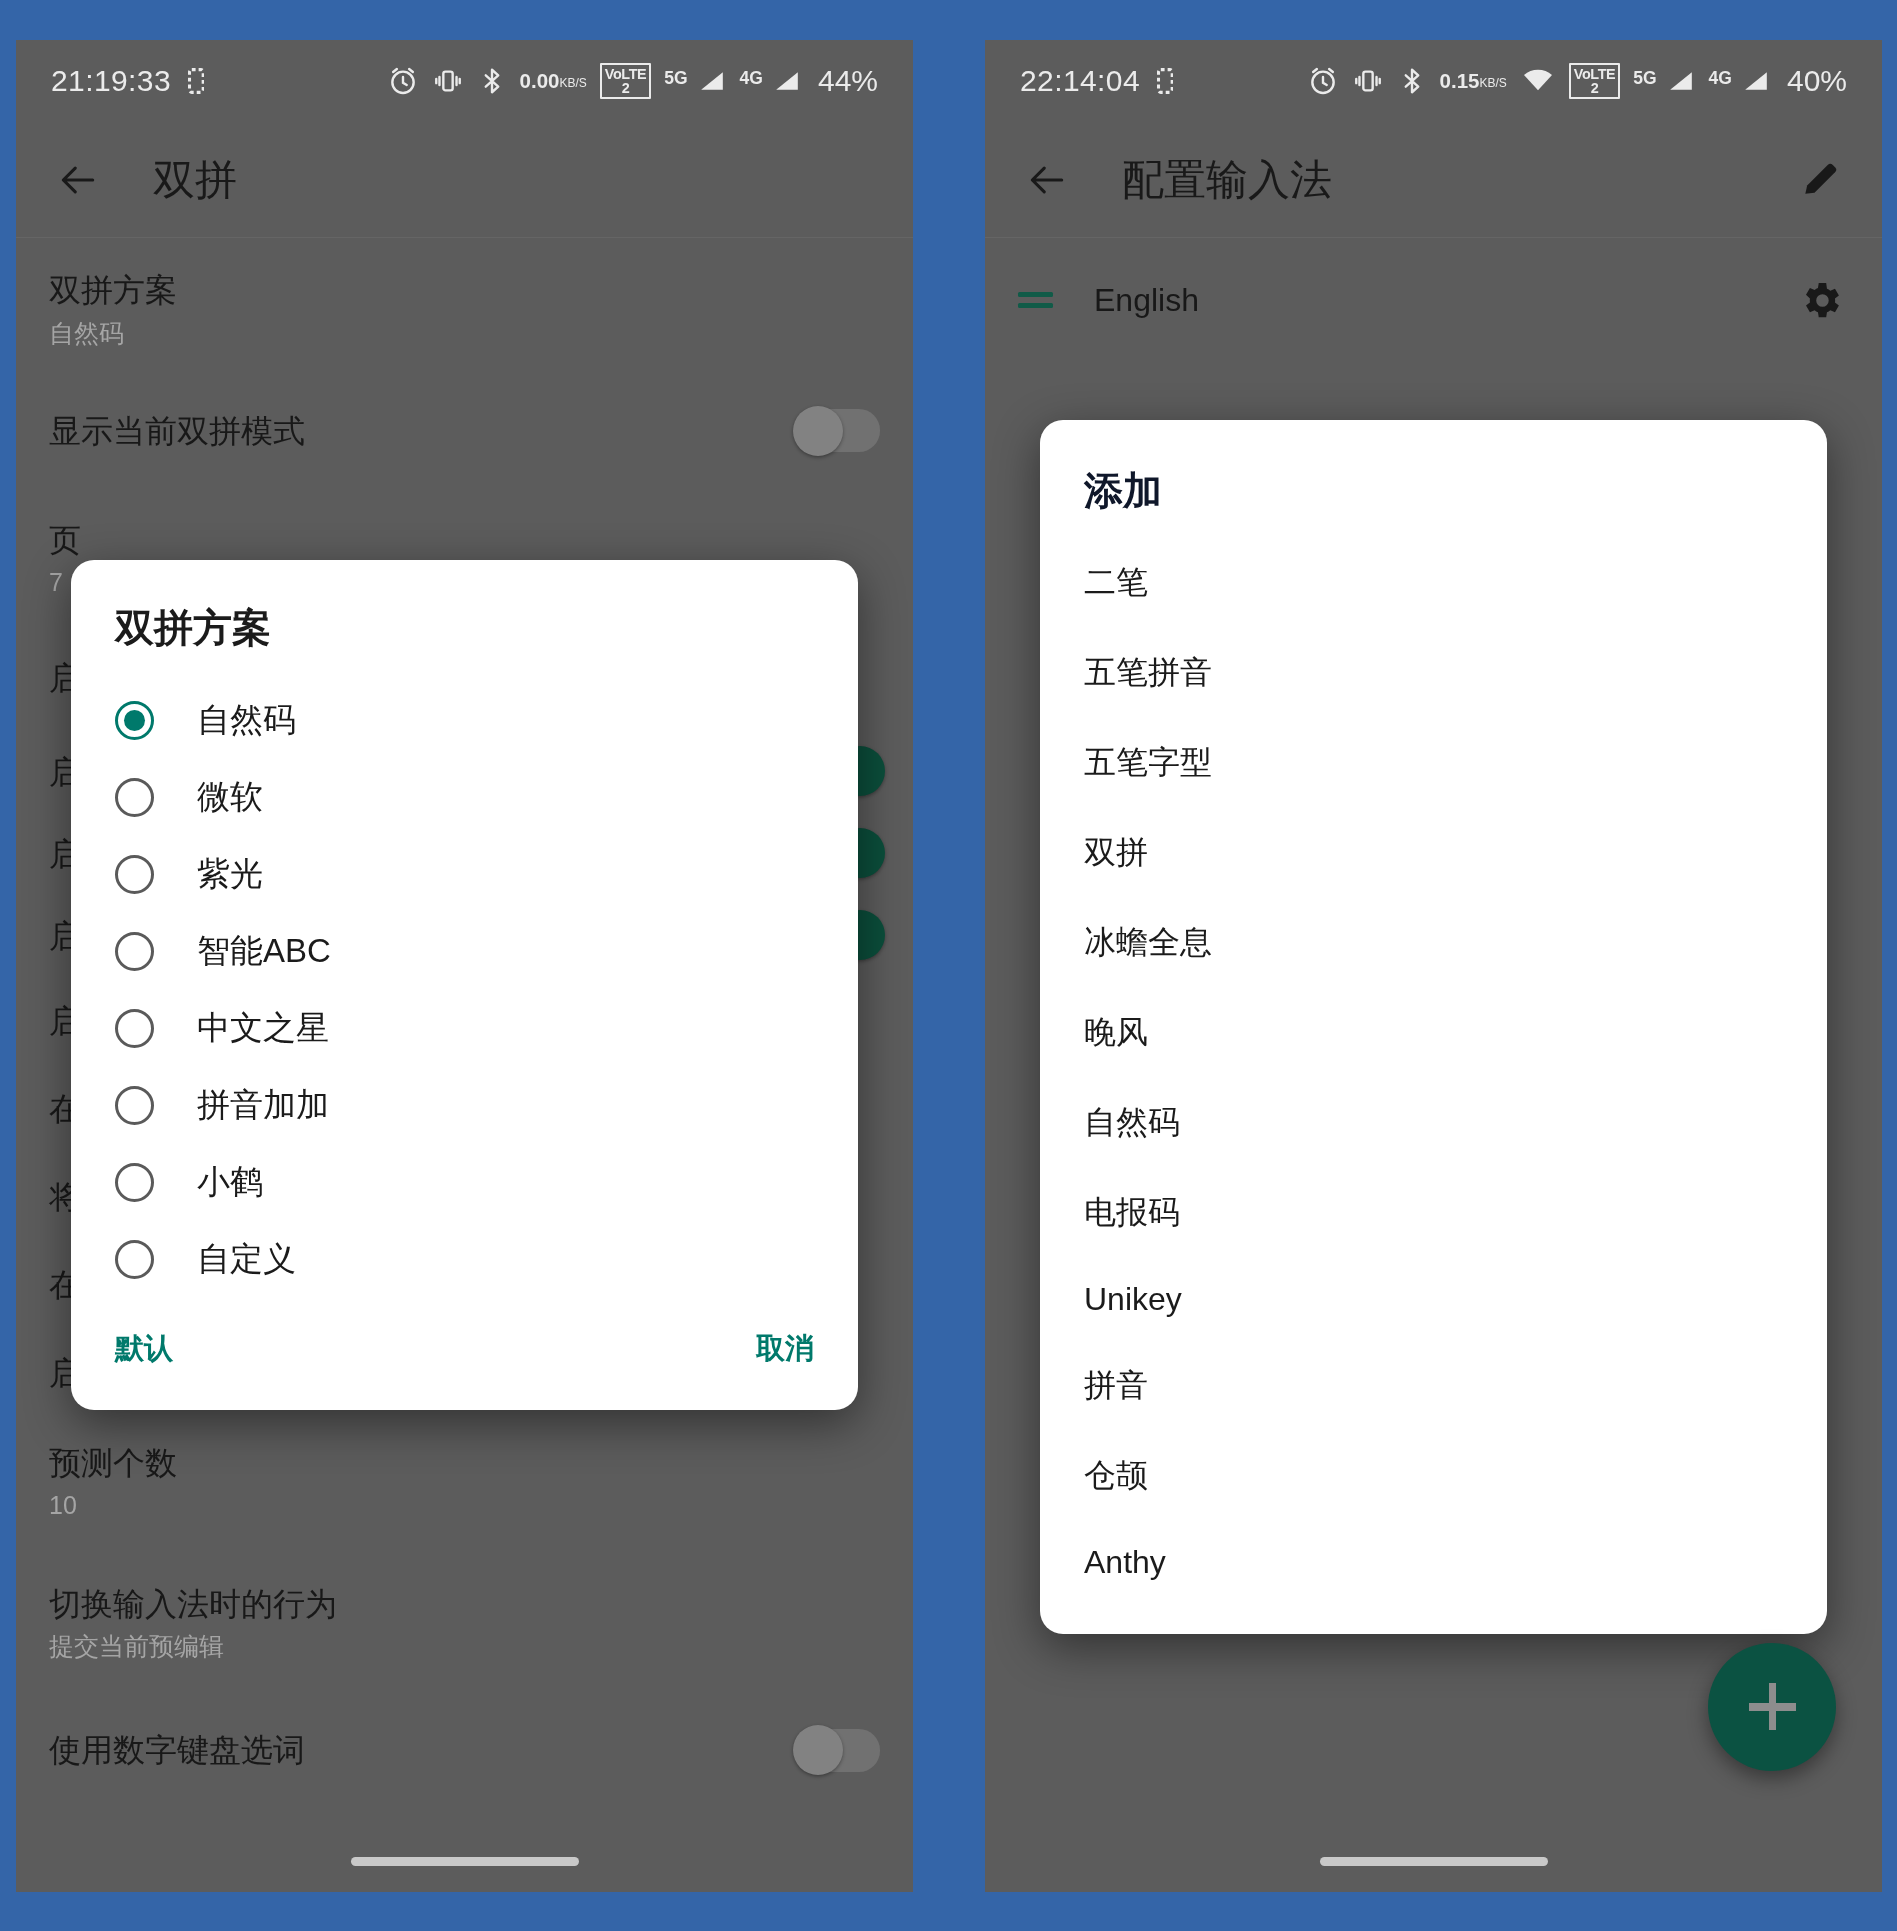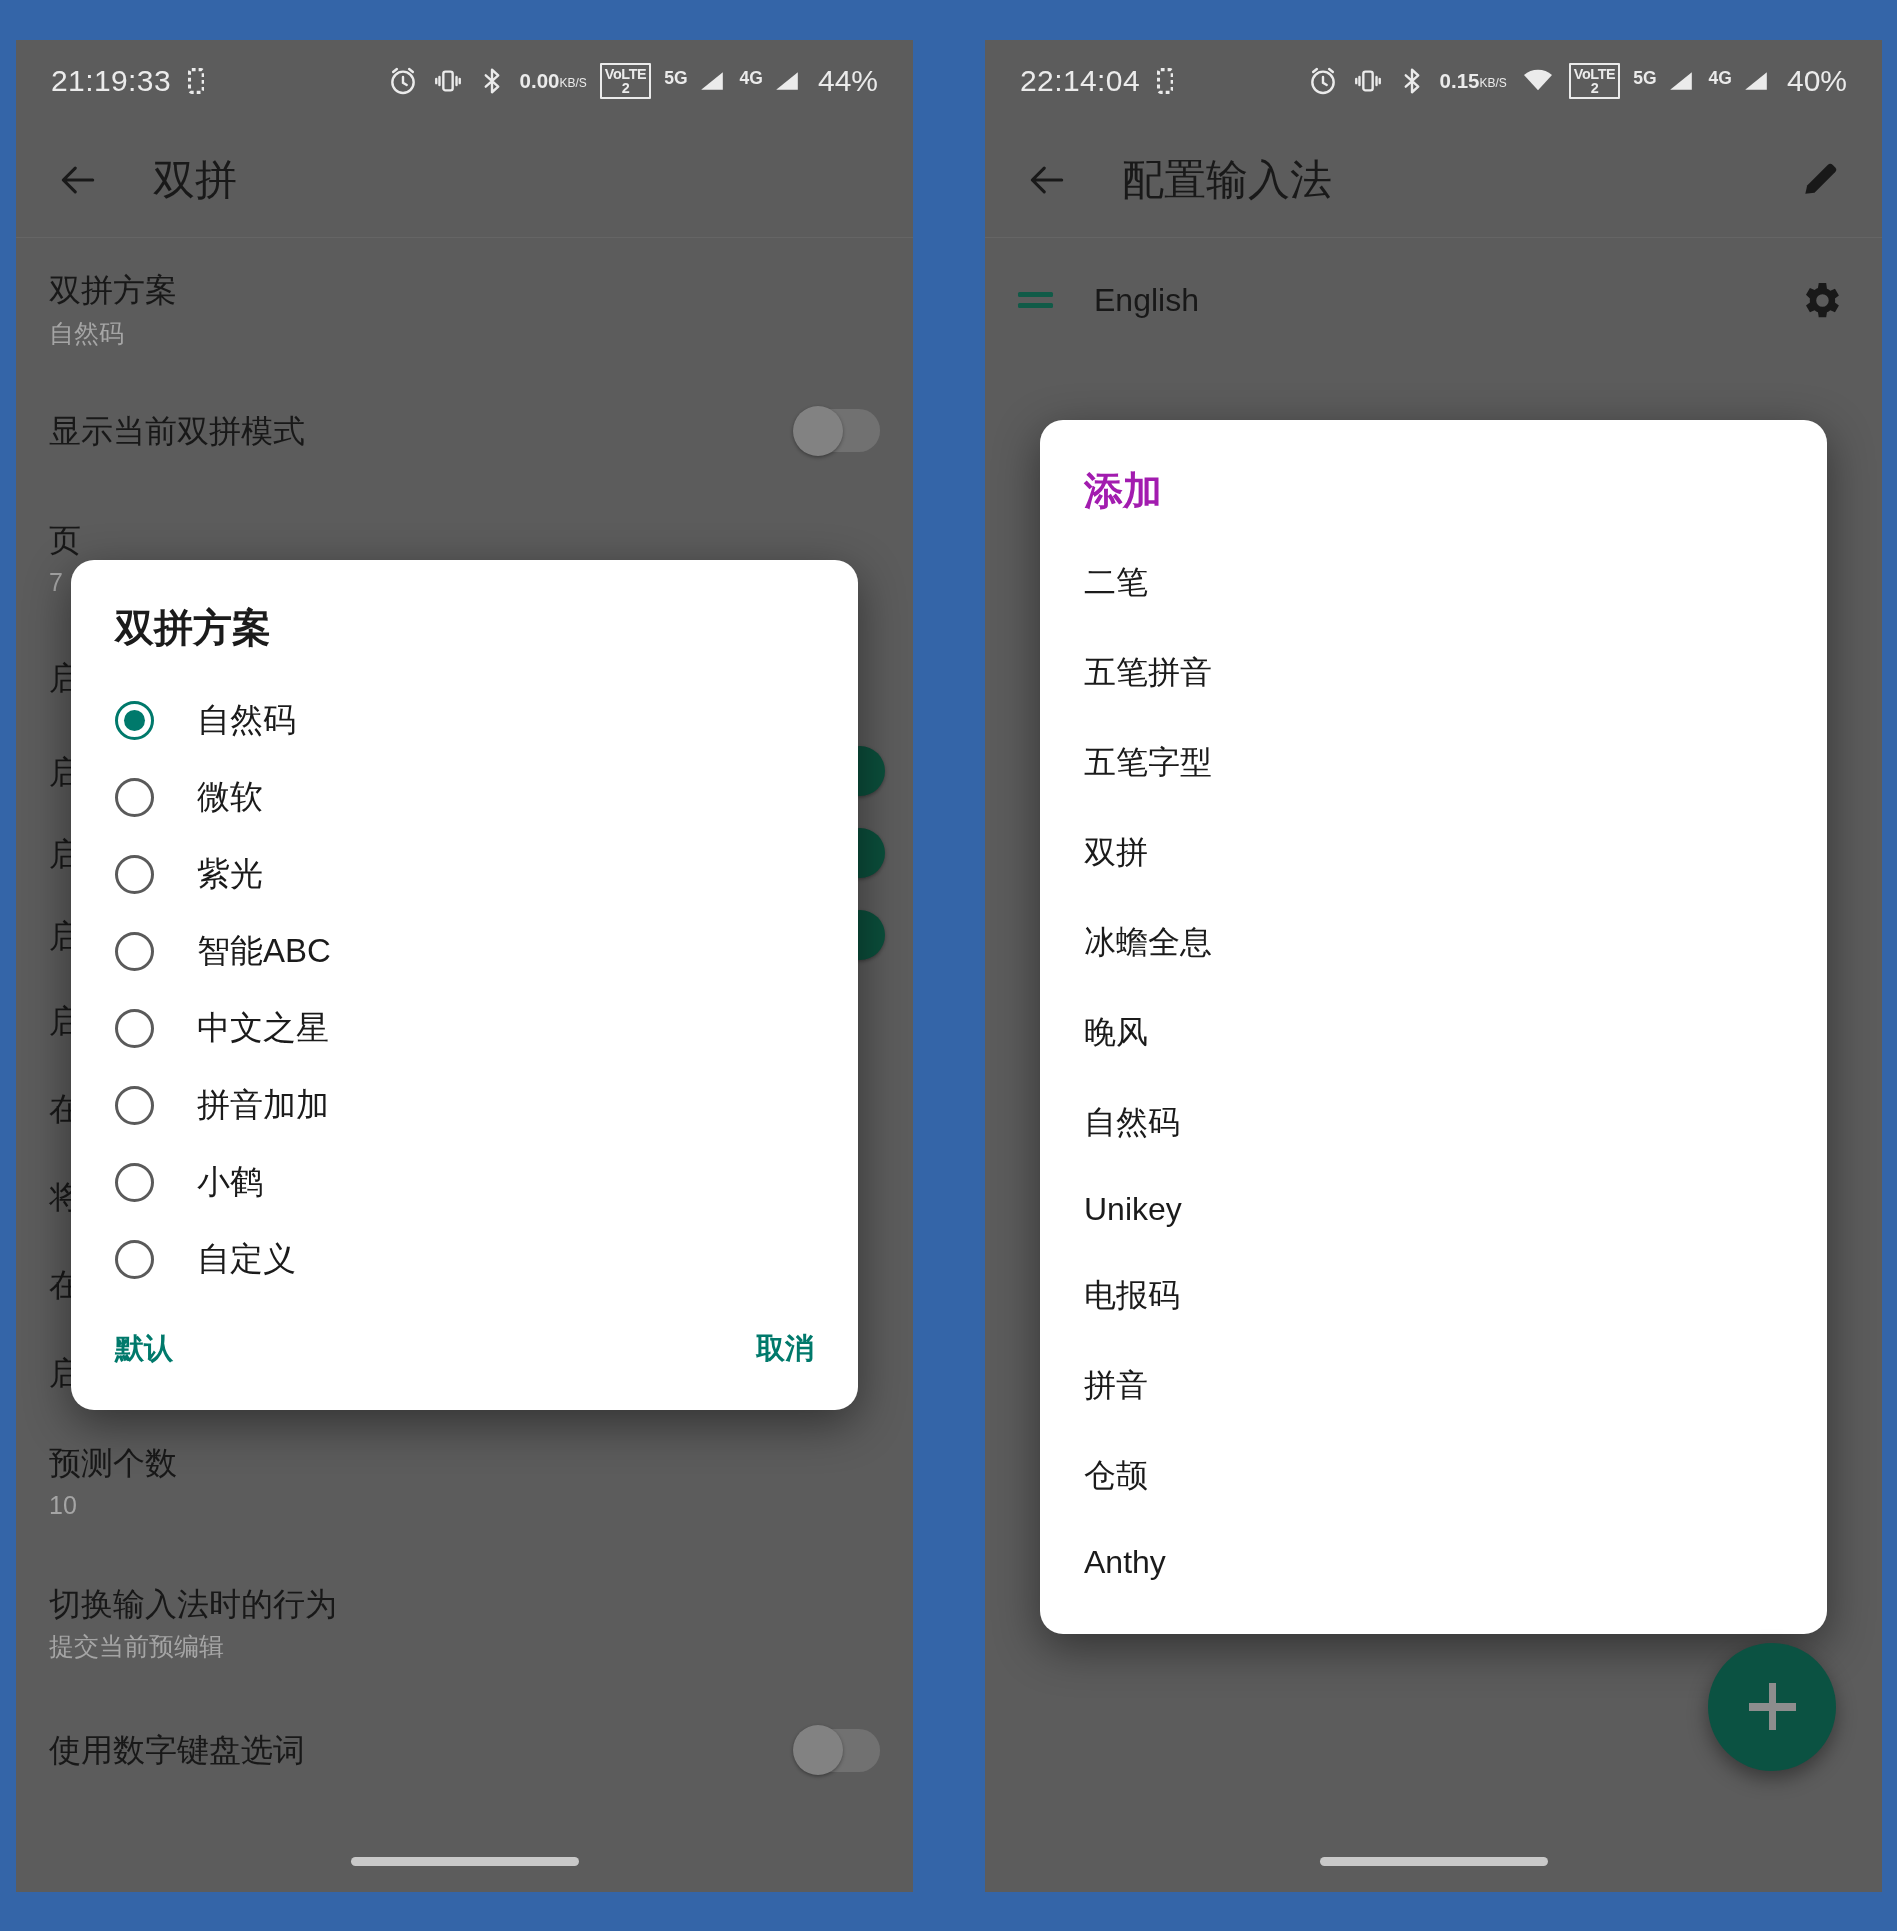--- a/index.html
+++ b/index.html
@@ -104,21 +104,21 @@
   }
   .radio.sel{border-color:#00796b;}
   .radio.sel::after{content:"";width:21px;height:21px;border-radius:50%;background:#00796b;}
   .radio-label{font-size:33px;color:#1b1b1b;margin-left:43px;}
   .dlg-actions{display:flex;align-items:center;padding:23px 44px 41px 44px;}
   .dlg-actions .flex{flex:1;}
   .txt-btn{font-size:29px;color:#00796b;font-weight:700;}
 
   
   #dlg-add{left:55px;right:55px;top:380px;}
-  .add-title{font-size:39px;color:#a21caf;font-weight:700;padding:44px 44px 20px 44px;}
+  .add-title{font-size:39px;color:#0f172a;font-weight:700;padding:44px 44px 20px 44px;}
   .add-list{padding-bottom:30px;}
   .add-row{font-size:32px;color:#1b1b1b;padding:23px 44px;}
 
   
   .fab{
     position:absolute;right:46px;bottom:121px;
     width:128px;height:128px;border-radius:50%;
     background:#0b5242;
     display:flex;align-items:center;justify-content:center;
     box-shadow:0 7.6px 20px rgba(0,0,0,.4);
@@ -470,22 +470,22 @@
     <div class="dialog" id="dlg-add">
       <div class="add-title">添加</div>
       <div class="add-list">
         <div class="add-row">二笔</div>
         <div class="add-row">五笔拼音</div>
         <div class="add-row">五笔字型</div>
         <div class="add-row">双拼</div>
         <div class="add-row">冰蟾全息</div>
         <div class="add-row">晚风</div>
         <div class="add-row">自然码</div>
+        <div class="add-row">电报码</div>
         <div class="add-row">Unikey</div>
-        <div class="add-row">电报码</div>
         <div class="add-row">拼音</div>
         <div class="add-row">仓颉</div>
         <div class="add-row">Anthy</div>
       </div>
     </div>
 
     <div class="fab">
       <span class="plus"></span>
     </div>
 

